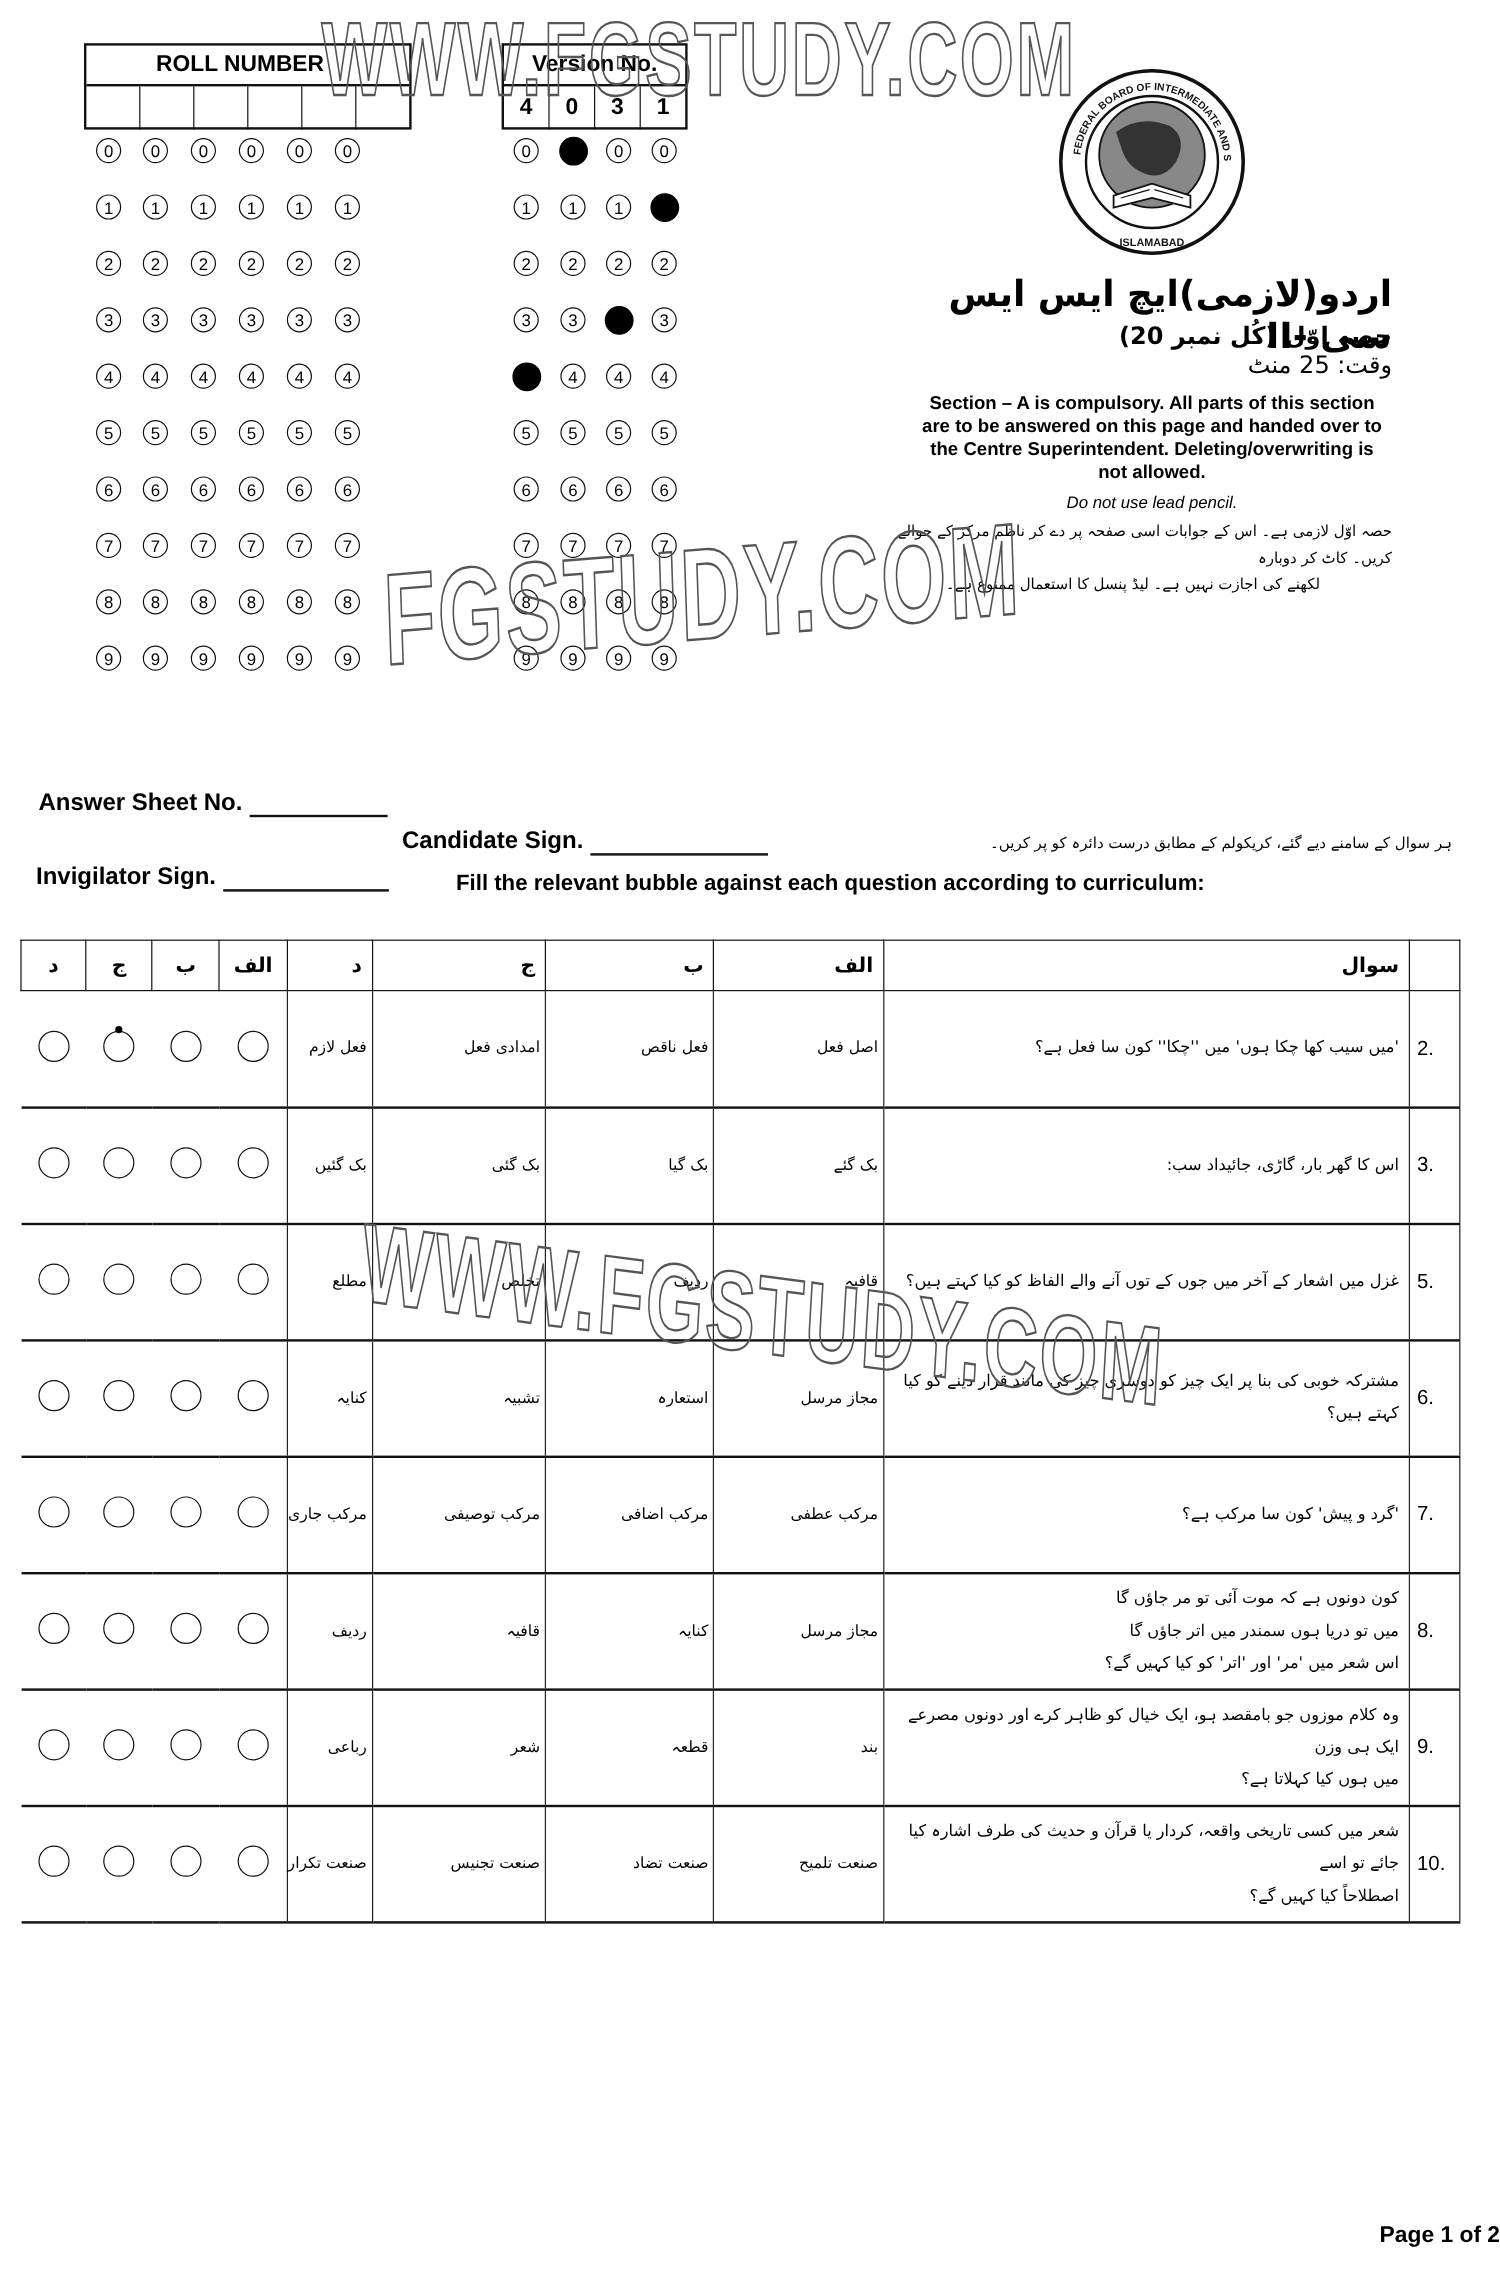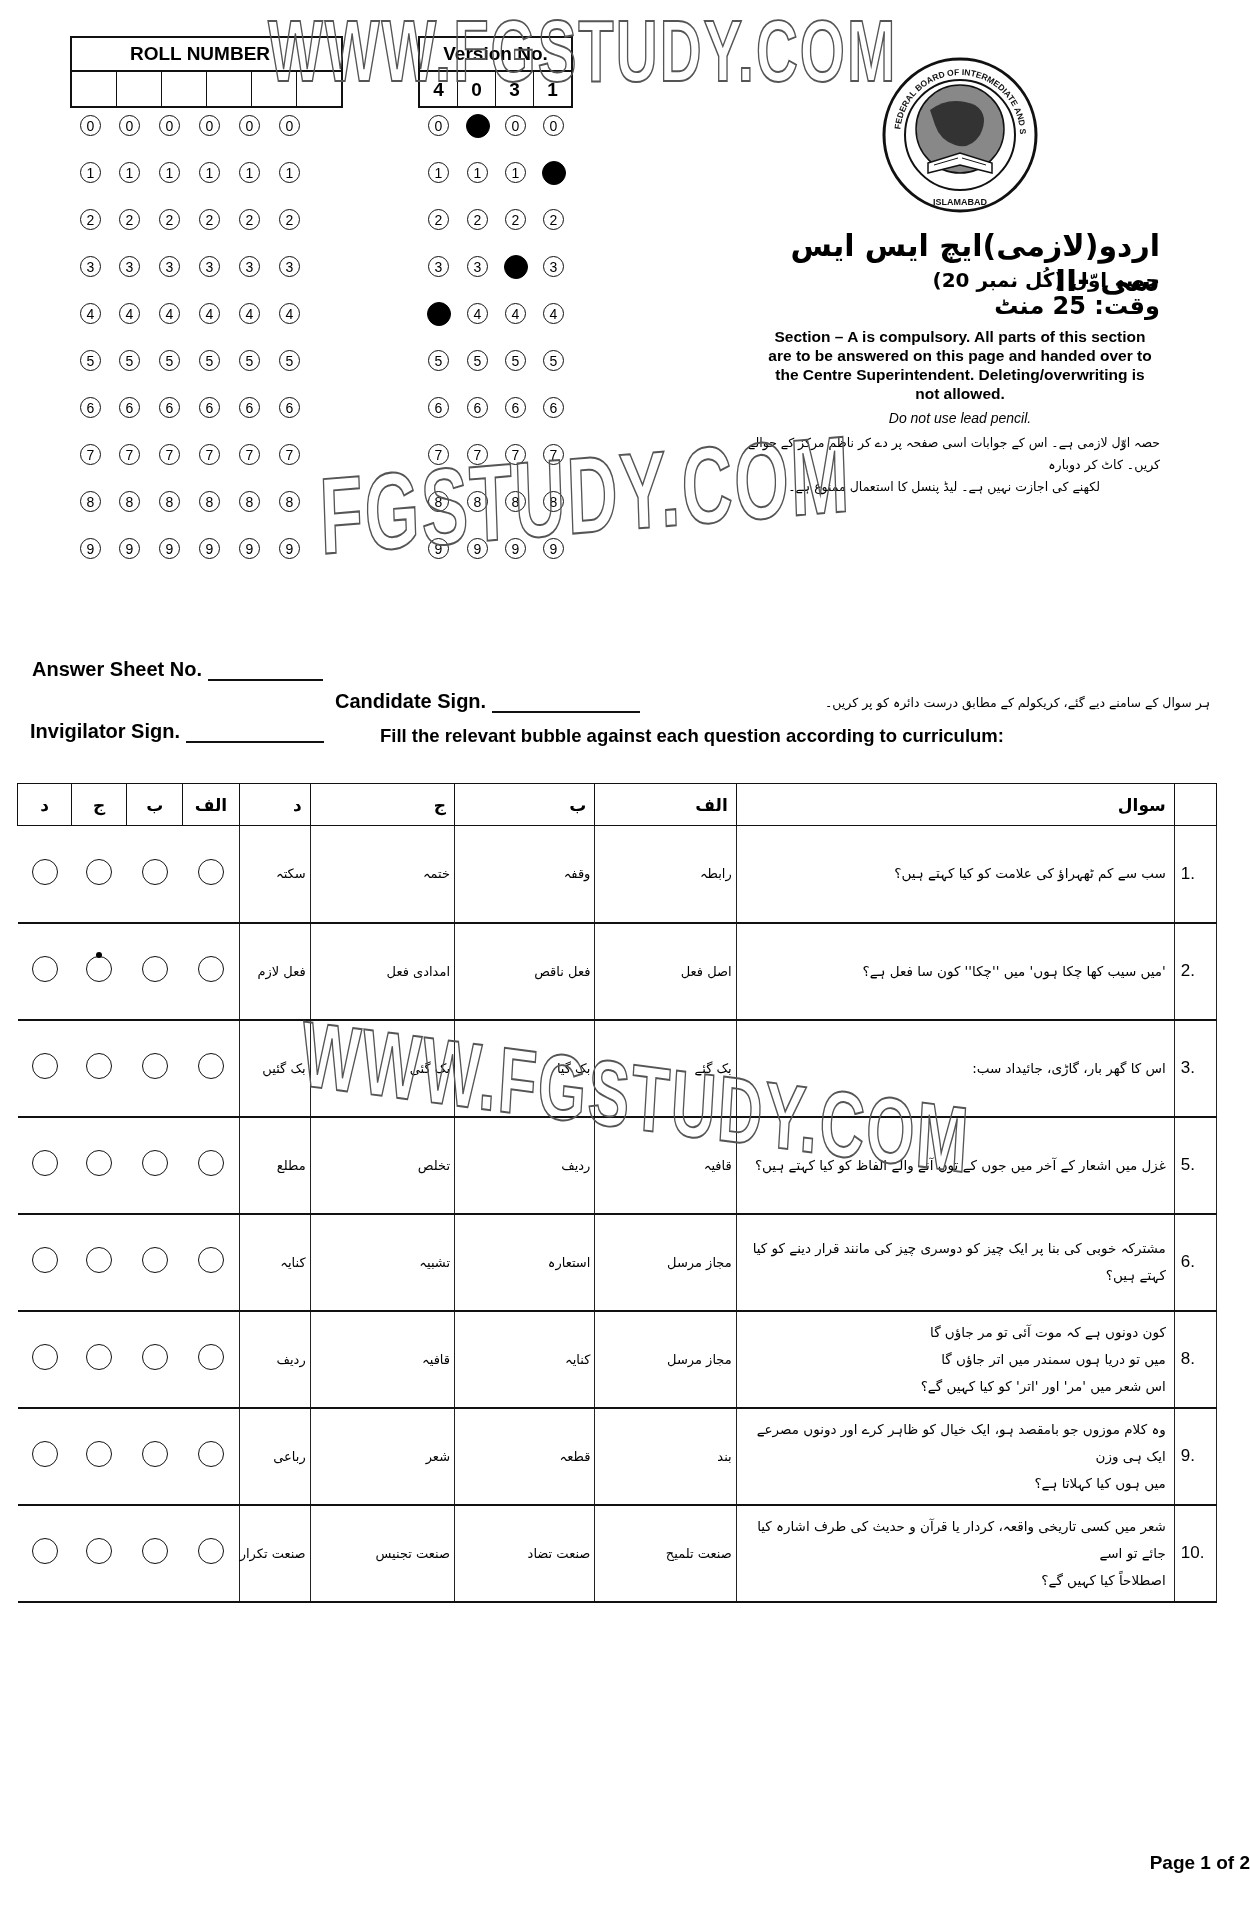--- a/index.html
+++ b/index.html
@@ -18,21 +18,21 @@
   .dbub { position:absolute; width:21px; height:21px; border:1.6px solid #111; border-radius:50%; box-sizing:border-box; font-family:"Liberation Sans", sans-serif; font-size:14px; display:flex; align-items:center; justify-content:center; line-height:1; }
   .dbub.filled { background:#000; border-color:#000; color:transparent; width:24px; height:24px; margin-left:-1px; margin-top:-1px; }
 
   
   .logo { position:absolute; left:880px; top:55px; width:160px; height:160px; }
 
   .urdu { font-family:"DejaVu Sans", sans-serif; direction:rtl; }
   .title-block { position:absolute; left:770px; width:390px; }
   .t1 { top:228px; font-size:30px; font-weight:bold; }
   .t2 { top:268px; font-size:20px; font-weight:bold; }
-  .t3 { top:292px; font-size:24px; font-weight:bold; }
+  .t3 { top:292px; font-size:20px; font-weight:normal; }
   .instr { position:absolute; left:765px; width:390px; top:327px; text-align:center; font-family:"Liberation Sans", sans-serif; font-weight:bold; font-size:15.5px; line-height:19px; }
   .instr-it { position:absolute; left:765px; width:390px; top:410px; text-align:center; font-family:"Liberation Sans", sans-serif; font-style:italic; font-size:14px; }
   .instr-ur { position:absolute; left:740px; width:420px; top:432px; font-size:12.5px; line-height:22px; text-align:right; }
 
   .watermark { position:absolute; font-family:"Liberation Sans", sans-serif; font-weight:bold; color:transparent; -webkit-text-stroke:1.3px #555; letter-spacing:2px; transform:scaleY(1.5); transform-origin:left top; white-space:nowrap; pointer-events:none; }
 
   .sig { position:absolute; font-family:"Liberation Sans", sans-serif; font-weight:bold; font-size:20px; display:flex; align-items:flex-end; }
   .sig .line { display:inline-block; border-bottom:2px solid #111; margin-left:6px; height:18px; }
 
   
@@ -246,32 +246,20 @@
       <td>ج</td>
       <td>ب</td>
       <td>الف</td>
       <td class="head-urdu">د</td>
       <td class="head-urdu">ج</td>
       <td class="head-urdu">ب</td>
       <td class="head-urdu">الف</td>
       <td class="head-urdu">سوال</td>
       <td></td>
     </tr>
-  <tr class="qrow">
-        <td class="bubcell"><span class="abub"></span></td>
-        <td class="bubcell"><span class="abub"></span></td>
-        <td class="bubcell"><span class="abub"></span></td>
-        <td class="bubcell bubcell-last"><span class="abub"></span></td>
-        <td class="opt">سکتہ</td>
-        <td class="opt">ختمہ</td>
-        <td class="opt">وقفہ</td>
-        <td class="opt">رابطہ</td>
-        <td class="qtext">سب سے کم ٹھہراؤ کی علامت کو کیا کہتے ہیں؟</td>
-        <td class="qnum">1.</td>
-      </tr>
       <tr class="qrow">
         <td class="bubcell"><span class="abub"></span></td>
         <td class="bubcell"><span class="abub marked"></span></td>
         <td class="bubcell"><span class="abub"></span></td>
         <td class="bubcell bubcell-last"><span class="abub"></span></td>
         <td class="opt">فعل لازم</td>
         <td class="opt">امدادی فعل</td>
         <td class="opt">فعل ناقص</td>
         <td class="opt">اصل فعل</td>
         <td class="qtext">'میں سیب کھا چکا ہوں' میں ''چکا'' کون سا فعل ہے؟</td>
@@ -305,20 +293,32 @@
         <td class="bubcell"><span class="abub"></span></td>
         <td class="bubcell"><span class="abub"></span></td>
         <td class="bubcell"><span class="abub"></span></td>
         <td class="bubcell bubcell-last"><span class="abub"></span></td>
         <td class="opt">کنایہ</td>
         <td class="opt">تشبیہ</td>
         <td class="opt">استعارہ</td>
         <td class="opt">مجاز مرسل</td>
         <td class="qtext">مشترکہ خوبی کی بنا پر ایک چیز کو دوسری چیز کی مانند قرار دینے کو کیا کہتے ہیں؟</td>
         <td class="qnum">6.</td>
+      </tr>
+      <tr class="qrow">
+        <td class="bubcell"><span class="abub"></span></td>
+        <td class="bubcell"><span class="abub"></span></td>
+        <td class="bubcell"><span class="abub"></span></td>
+        <td class="bubcell bubcell-last"><span class="abub"></span></td>
+        <td class="opt">مرکب جاری</td>
+        <td class="opt">مرکب توصیفی</td>
+        <td class="opt">مرکب اضافی</td>
+        <td class="opt">مرکب عطفی</td>
+        <td class="qtext">'گرد و پیش' کون سا مرکب ہے؟</td>
+        <td class="qnum">7.</td>
       </tr>
       <tr class="qrow">
         <td class="bubcell"><span class="abub"></span></td>
         <td class="bubcell"><span class="abub"></span></td>
         <td class="bubcell"><span class="abub"></span></td>
         <td class="bubcell bubcell-last"><span class="abub"></span></td>
         <td class="opt">ردیف</td>
         <td class="opt">قافیہ</td>
         <td class="opt">کنایہ</td>
         <td class="opt">مجاز مرسل</td>

